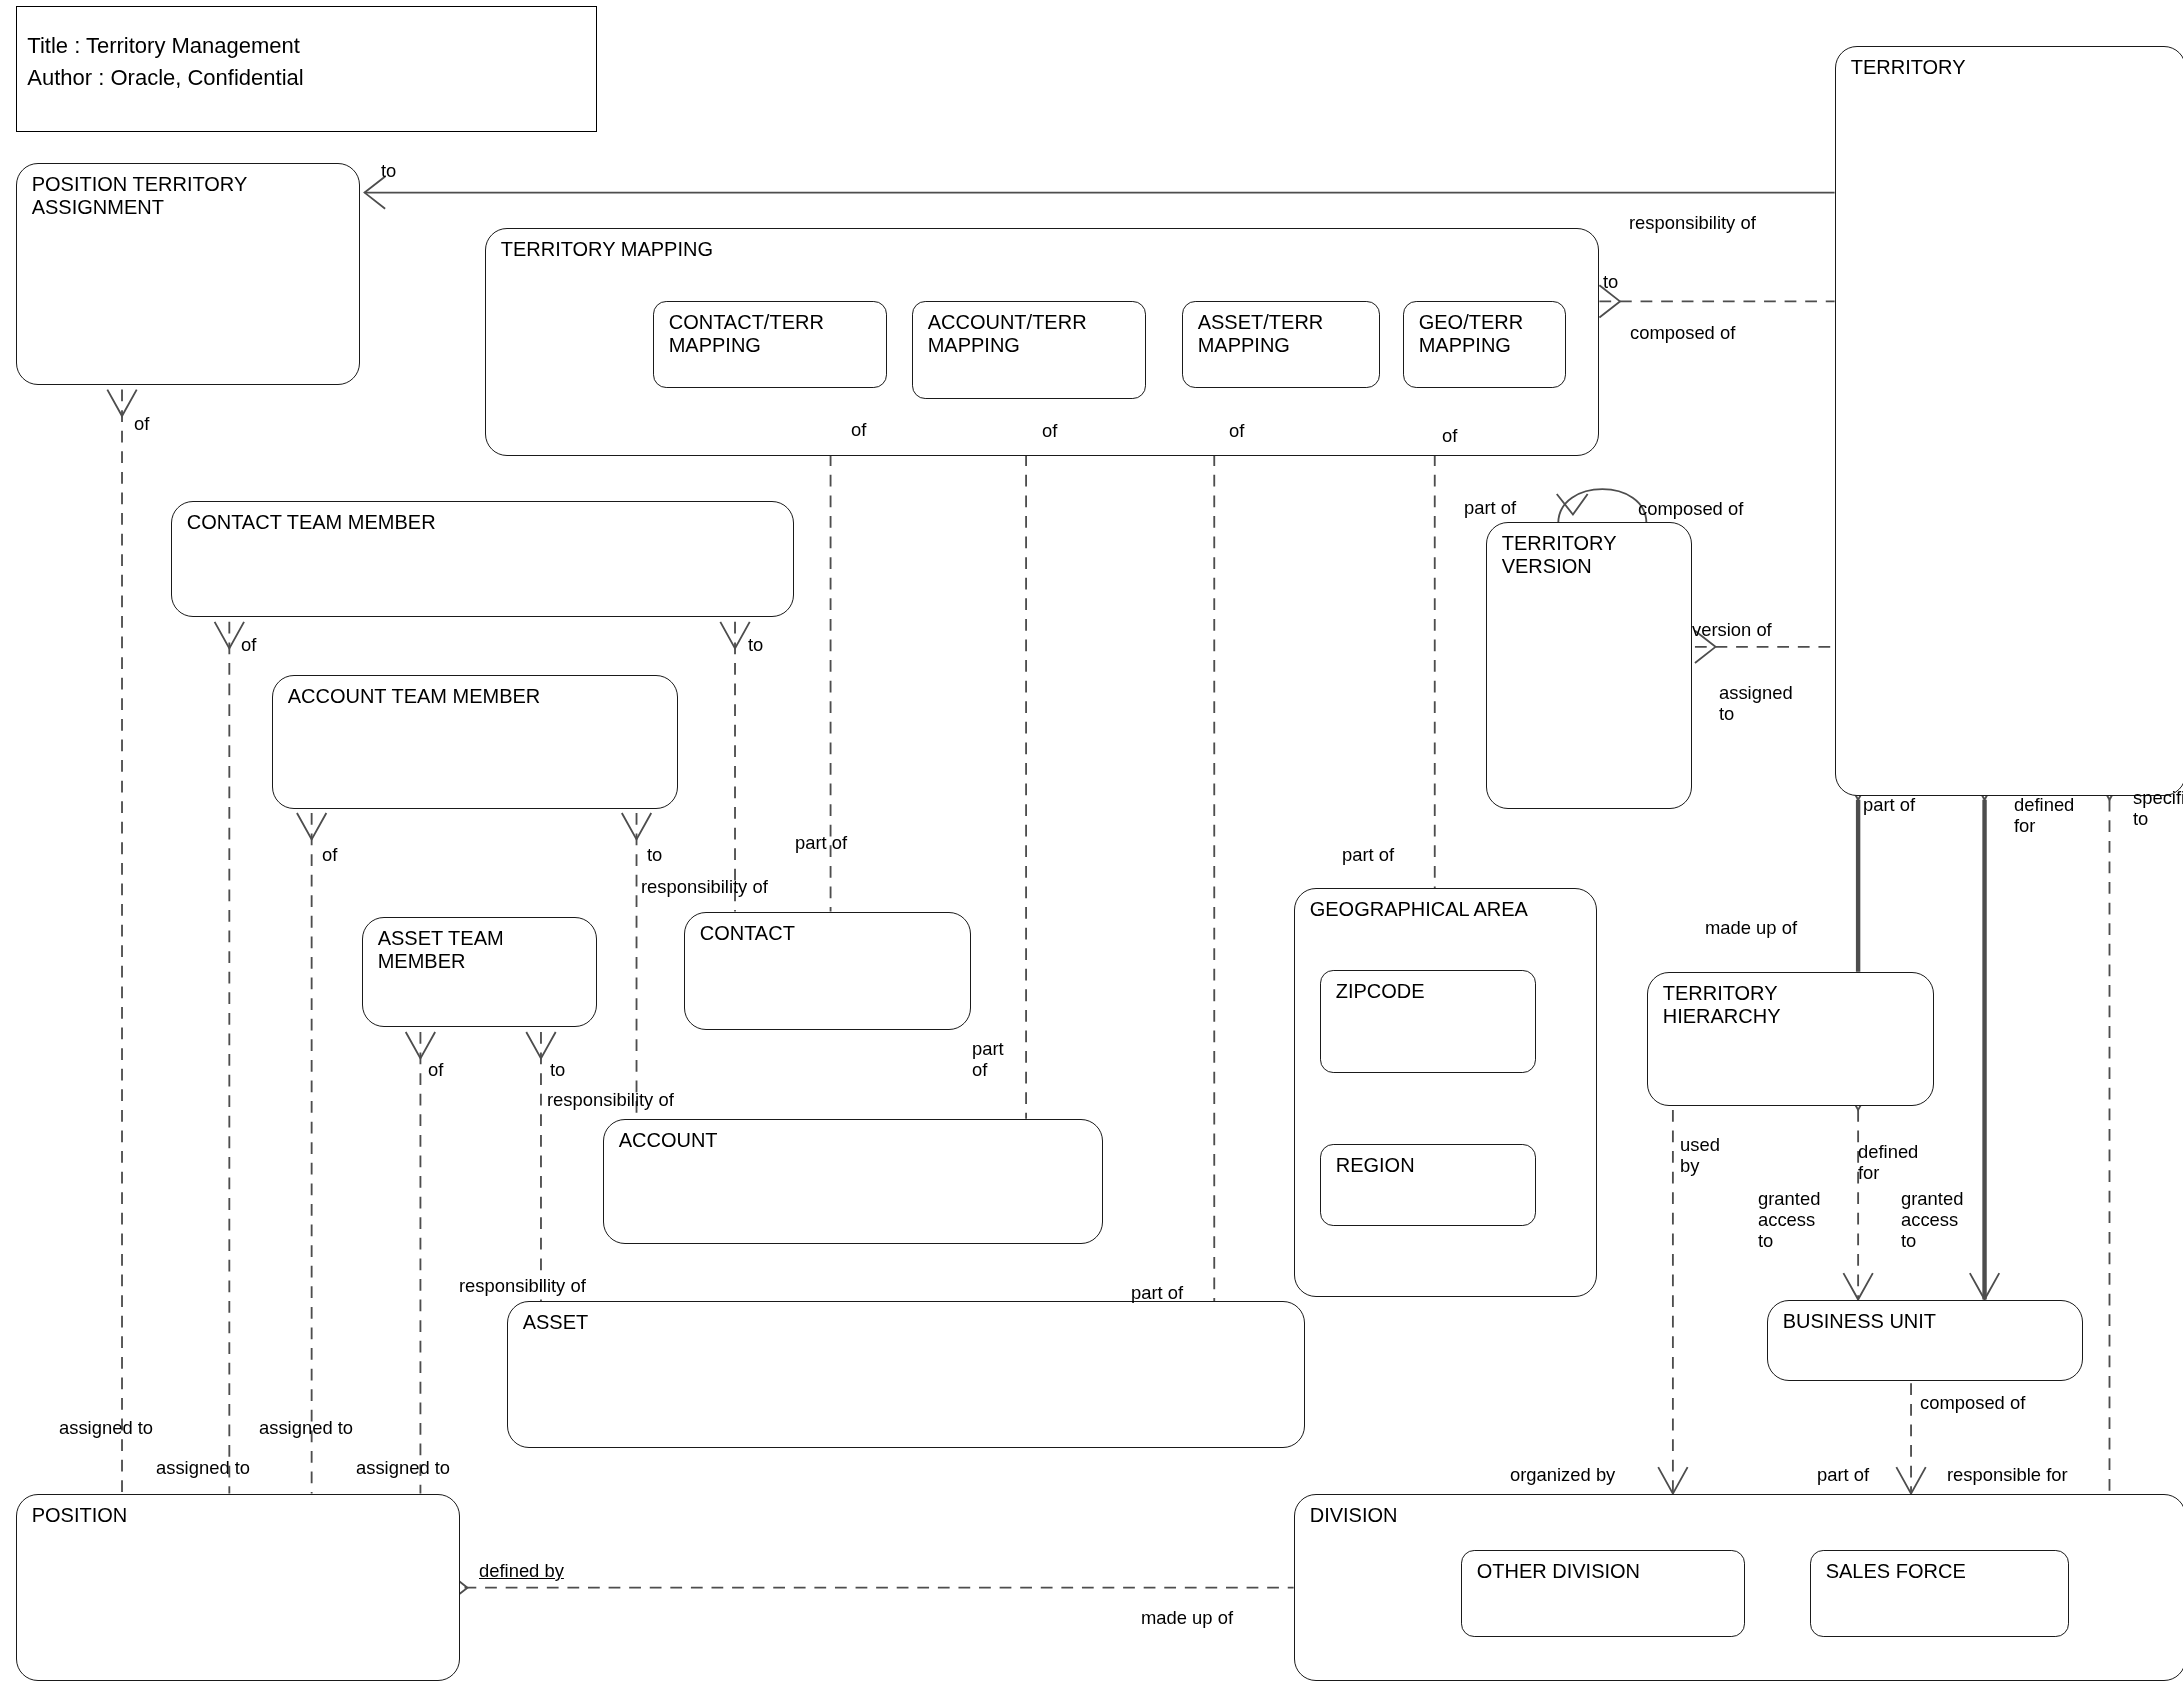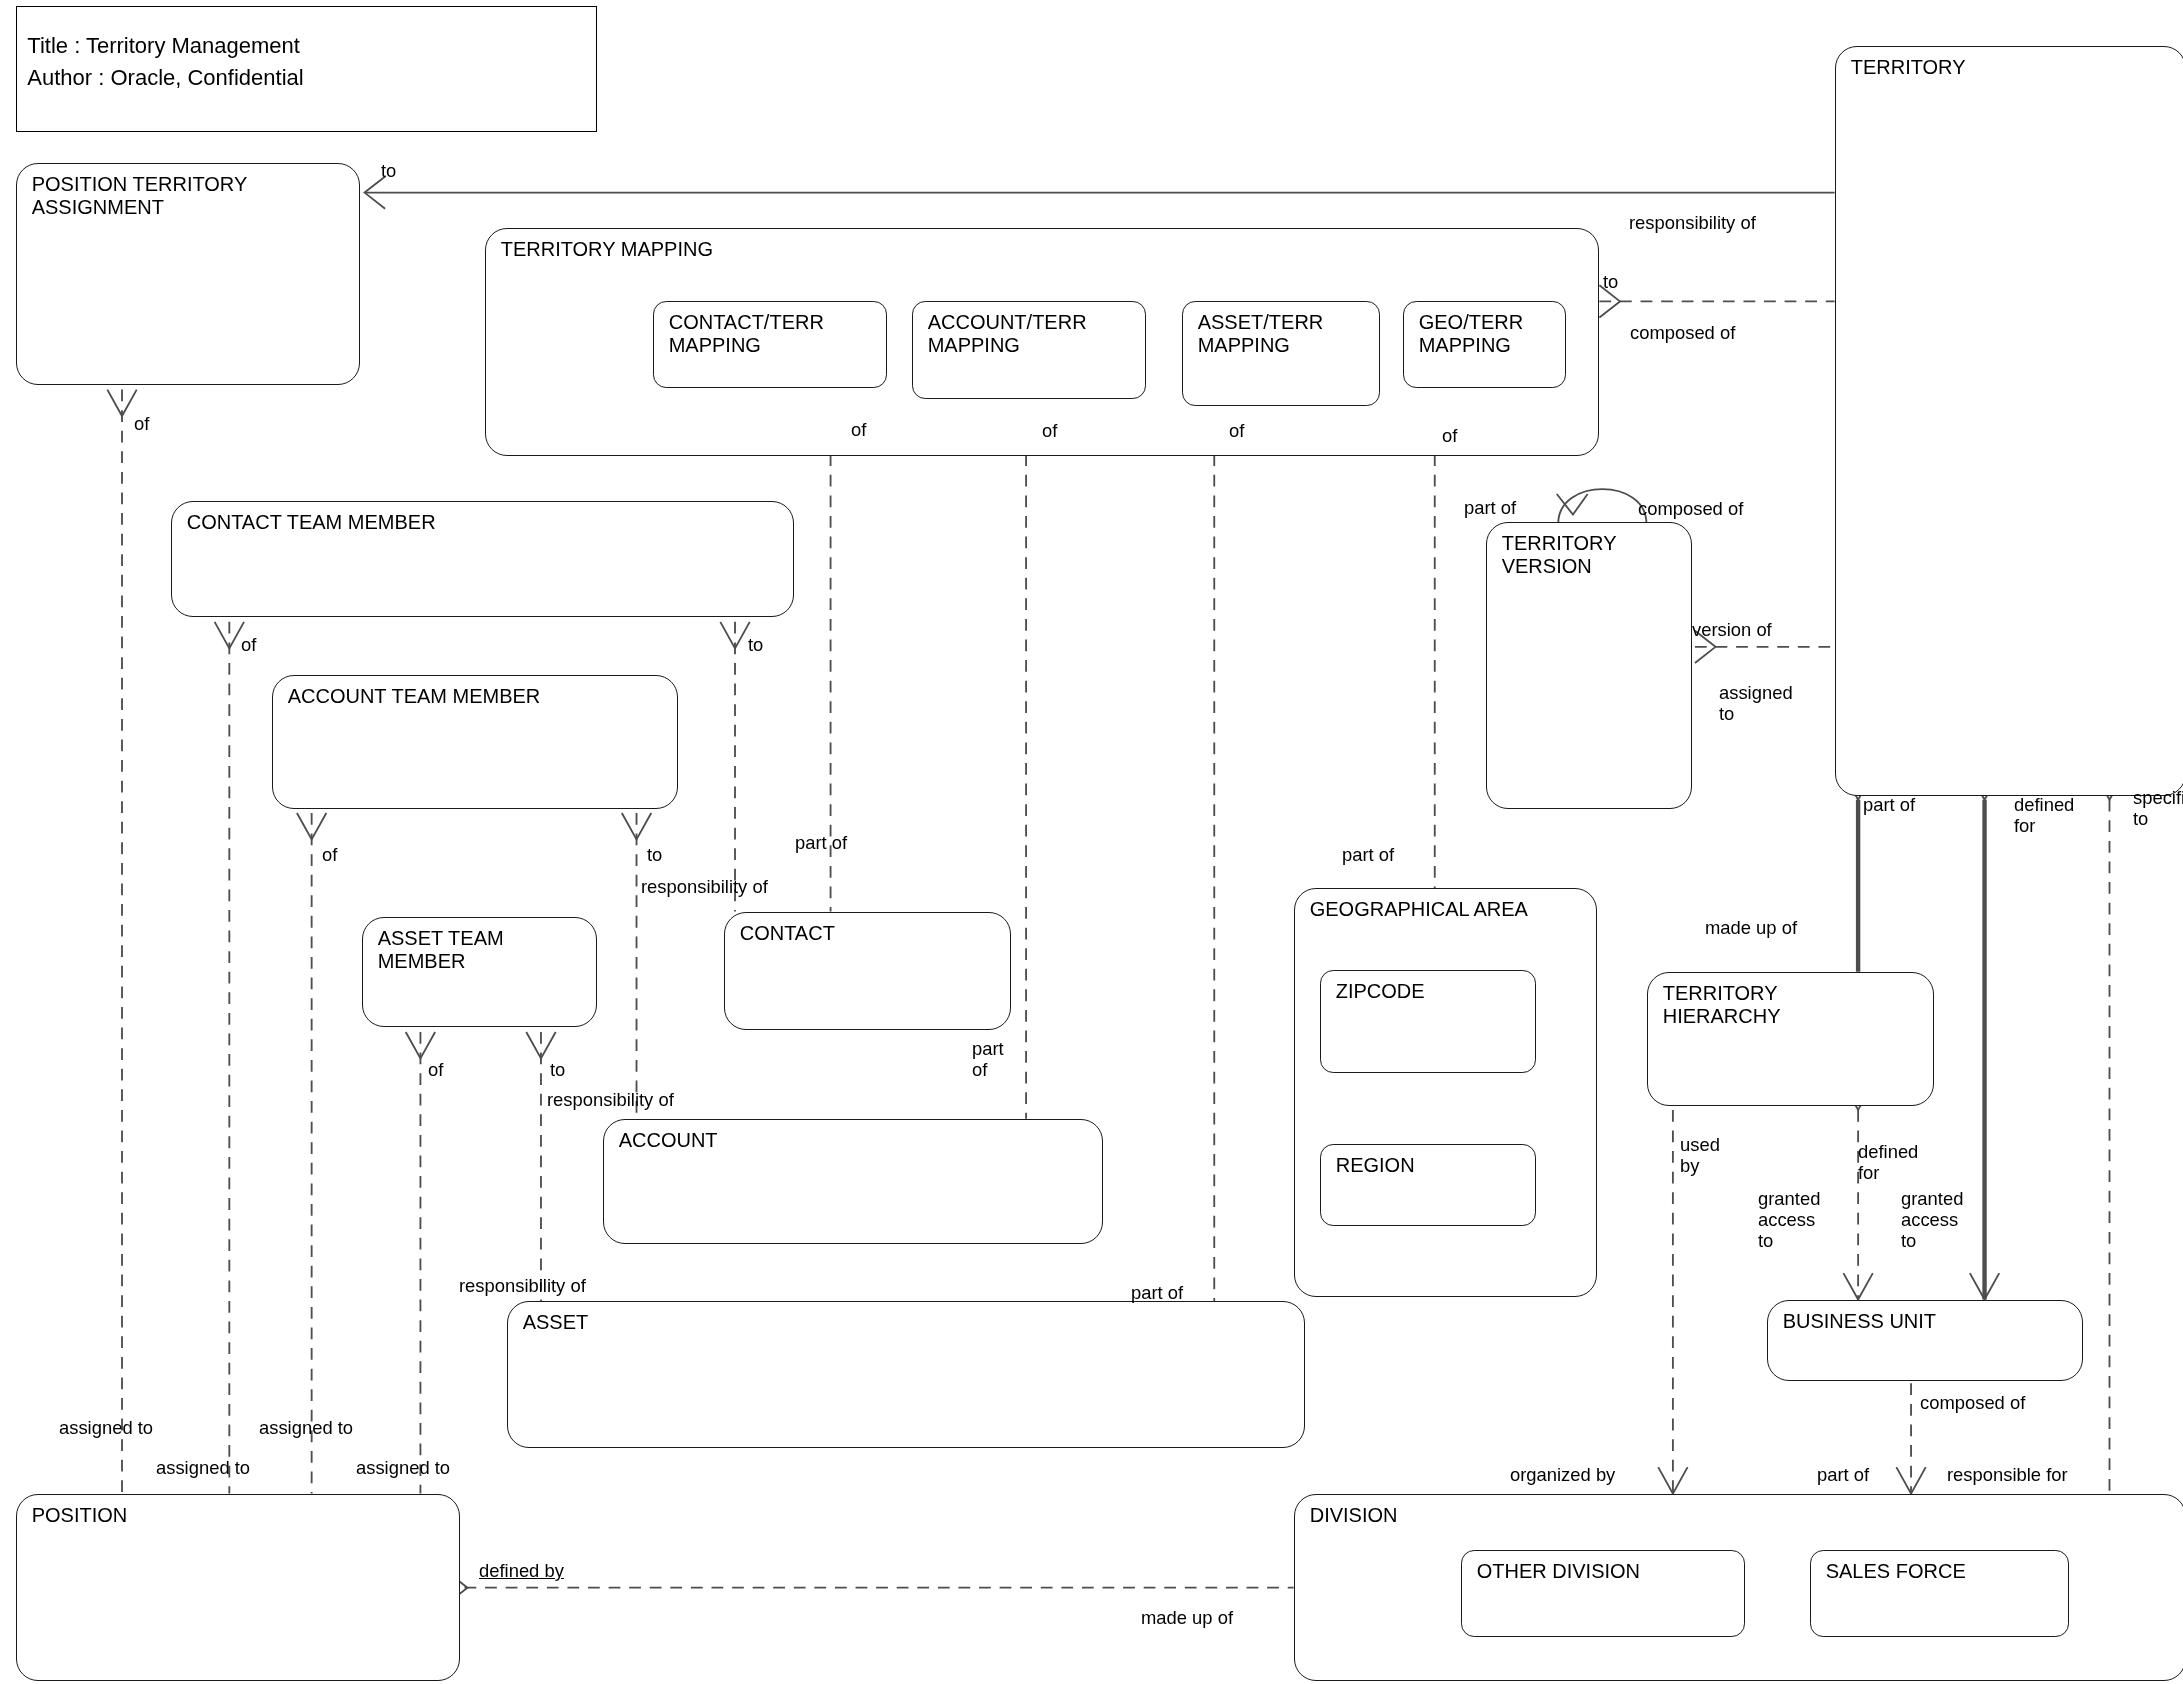--- a/index.html
+++ b/index.html
@@ -162,21 +162,21 @@
       <div class="name">TERRITORY MAPPING</div>
     </div>
     <div class="entity sub" style="left: 653px; top: 301px; width: 234px; height: 87px;">
       <div class="name">CONTACT/TERR
 MAPPING</div>
     </div>
     <div class="entity sub" style="left: 912px; top: 301px; width: 234px; height: 98px;">
       <div class="name">ACCOUNT/TERR
 MAPPING</div>
     </div>
-    <div class="entity sub" style="left: 1182px; top: 301px; width: 198px; height: 105px;">
+    <div class="entity sub" style="left: 1182px; top: 301px; width: 198px; height: 87px;">
       <div class="name">ASSET/TERR
 MAPPING</div>
     </div>
     <div class="entity sub" style="left: 1403px; top: 301px; width: 163px; height: 87px;">
       <div class="name">GEO/TERR
 MAPPING</div>
     </div>
     <div class="entity" style="left: 1835px; top: 46px; width: 351px; height: 750px;">
       <div class="name">TERRITORY</div>
     </div>
@@ -187,21 +187,21 @@
     <div class="entity" style="left: 171px; top: 501px; width: 623px; height: 116px;">
       <div class="name">CONTACT TEAM MEMBER</div>
     </div>
     <div class="entity" style="left: 272px; top: 675px; width: 406px; height: 134px;">
       <div class="name">ACCOUNT TEAM MEMBER</div>
     </div>
     <div class="entity" style="left: 362px; top: 917px; width: 235px; height: 110px;">
       <div class="name">ASSET TEAM
 MEMBER</div>
     </div>
-    <div class="entity" style="left: 724px; top: 912px; width: 287px; height: 118px;">
+    <div class="entity" style="left: 684px; top: 912px; width: 287px; height: 118px;">
       <div class="name">CONTACT</div>
     </div>
     <div class="entity" style="left: 603px; top: 1119px; width: 500px; height: 125px;">
       <div class="name">ACCOUNT</div>
     </div>
     <div class="entity" style="left: 507px; top: 1301px; width: 798px; height: 147px;">
       <div class="name">ASSET</div>
     </div>
     <div class="entity" style="left: 1294px; top: 888px; width: 303px; height: 409px;">
       <div class="name">GEOGRAPHICAL AREA</div>

